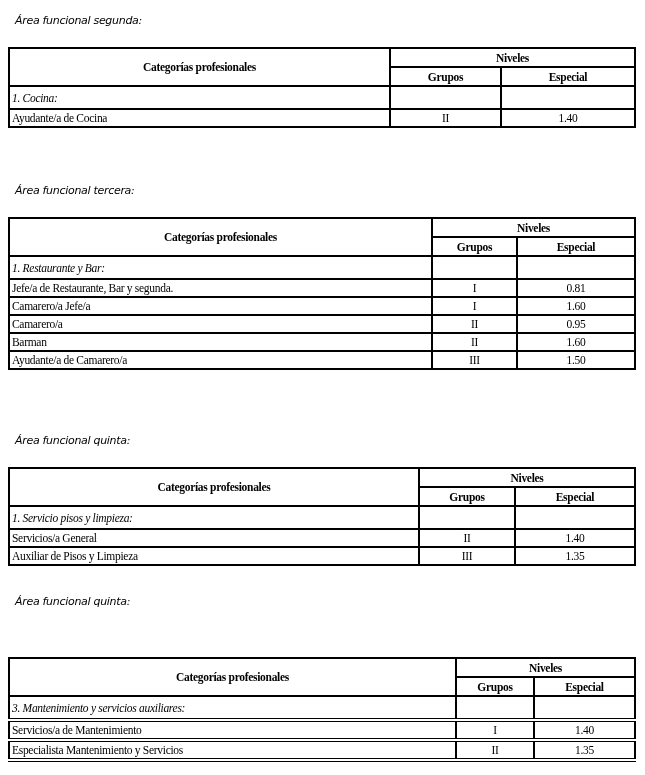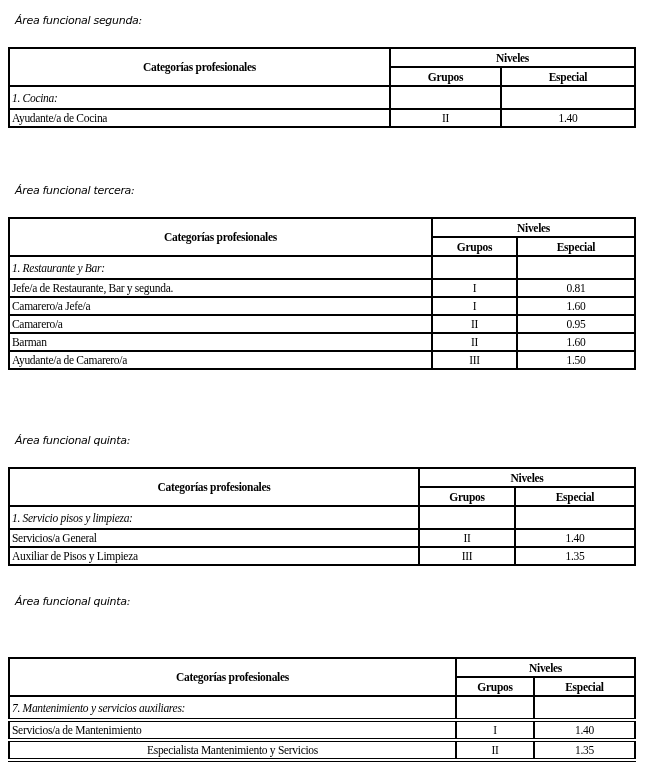--- a/index.html
+++ b/index.html
@@ -19,21 +19,21 @@
       font-family: Liberation Serif, serif;
     }
     table.cat td, table.cat th {
       border: 2px solid #000; padding: 0 2px; height: 16px; line-height: 16px;
       font-size: 11.5px; letter-spacing: -0.3px; white-space: nowrap; overflow: hidden;
     }
     table.cat th { font-weight: bold; text-align: center; height: 16px; }
     table.cat th.cat-head { height: 36px; }
     table.cat tr.group-row td { height: 21px; font-style: italic; border-radius: 6px; }
     table.cat td.c { text-align: center; }
-    table.cat tr.dbl td { border-bottom: 4px double #000; text-align: center; }
+    table.cat tr.dbl td { border-bottom: 4px double #000; }
     table.cat tr.dbl-top td { border-top: 4px double #000; }
   </style>
 </head>
 <body>
 
 <div class="section-title" style="top:14px;">Área funcional segunda:</div>
 <table class="cat" style="top:47px;">
   <colgroup>
       <col style="width:381px">
       <col style="width:111px">
@@ -154,21 +154,21 @@
   <tbody>
       <tr>
     <th class="cat-head" rowspan="2">Categorías profesionales</th>
     <th colspan="2">Niveles</th>
   </tr>
   <tr>
     <th>Grupos</th>
     <th>Especial</th>
   </tr>
   <tr class="group-row">
-    <td>7. Mantenimiento y servicios auxiliares:</td>
+    <td>3. Mantenimiento y servicios auxiliares:</td>
         <td></td>
         <td></td>
   </tr>
   <tr class="dbl-top">
     <td>Servicios/a de Mantenimiento</td>
     <td class="c">I</td>
     <td class="c">1.40</td>
   </tr>
   <tr class="dbl-top dbl">
     <td>Especialista Mantenimiento y Servicios</td>

